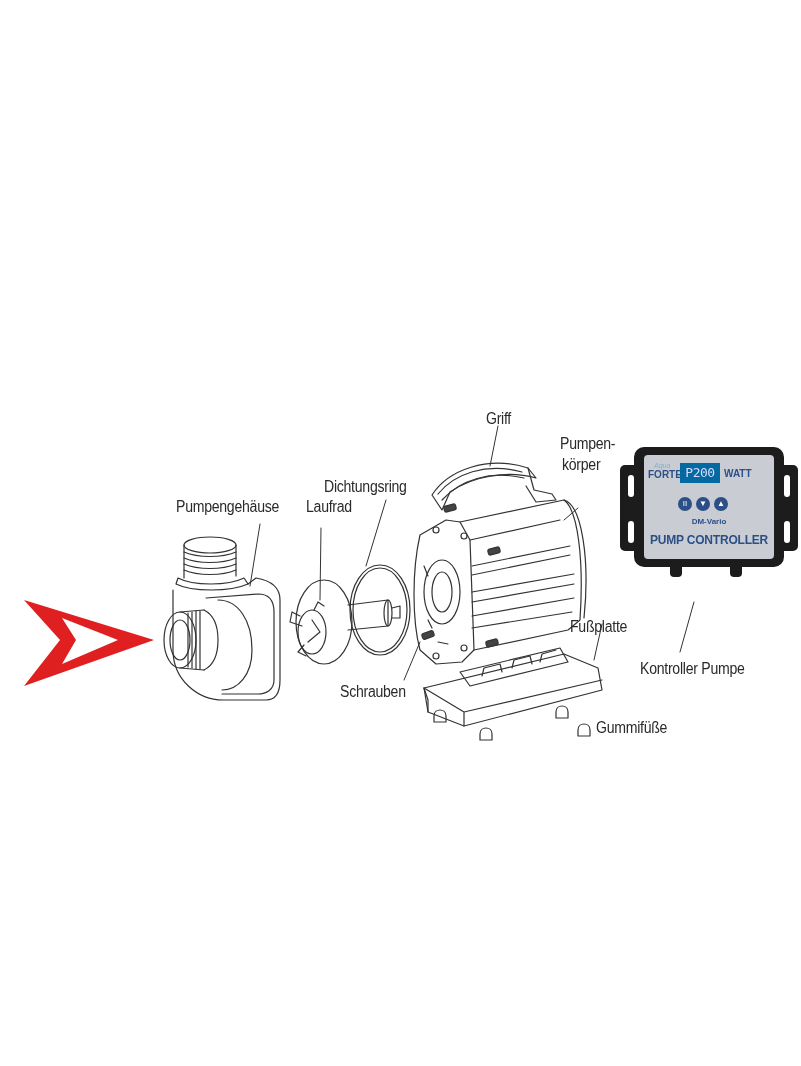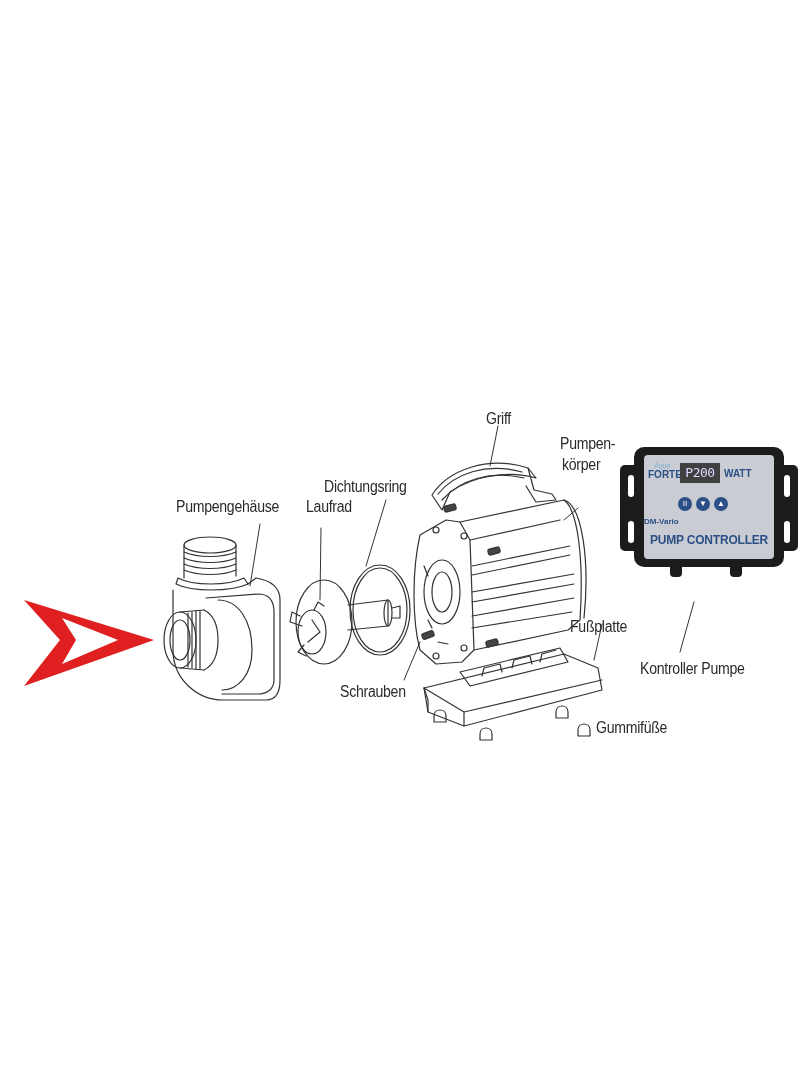--- a/index.html
+++ b/index.html
@@ -7,25 +7,25 @@
   #stage { position:absolute; left:0; top:0; width:801px; height:1066px;margin-left:8px; }
   .lbl { position:absolute; font-family:"Liberation Sans", sans-serif; font-size:16px; color:#2a2a2a; letter-spacing:-0.3px; white-space:nowrap; transform:scaleX(0.88); transform-origin:left top; line-height:19px; }
   .ctrl { position:absolute; left:612px; top:447px; width:178px; height:128px; }
   .ctrl-body { position:absolute; left:14px; top:0; width:150px; height:120px; background:#1c1c1c; border-radius:10px; }
   .ctrl-ear { position:absolute; top:18px; width:26px; height:86px; background:#1c1c1c; border-radius:5px; }
   .ctrl-ear.l { left:0; } .ctrl-ear.r { right:0; }
   .ctrl-slot { position:absolute; width:6px; height:22px; background:#fff; border-radius:3px; }
   .ctrl-face { position:absolute; left:24px; top:8px; width:130px; height:104px; background:#c9ccd2; border-radius:4px; }
   .brand { position:absolute; left:4px; top:14px; font-size:10px; font-weight:bold; color:#2b4f86; }
   .brand-top { position:absolute; left:10px; top:7px; font-size:7px; font-style:italic; color:#7fb2d8; }
-  .lcd { position:absolute; left:36px; top:8px; width:40px; height:20px; background:#404040; color:#d9dcff; font-family:"DejaVu Sans Mono", monospace; font-size:13px; line-height:20px; text-align:center; letter-spacing:-0.5px; }
+  .lcd { position:absolute; left:36px; top:8px; width:40px; height:20px; background:#0369a1; color:#d9dcff; font-family:"DejaVu Sans Mono", monospace; font-size:13px; line-height:20px; text-align:center; letter-spacing:-0.5px; }
   .watt { position:absolute; left:80px; top:13px; font-size:10px; font-weight:bold; color:#2b4f86; }
   .btns { position:absolute; left:34px; top:42px; display:flex; gap:4px; }
   .btn { width:14px; height:14px; border-radius:50%; background:#2b4f86; color:#fff; font-size:8px; line-height:14px; text-align:center; }
-  .model { position:absolute; left:0; width:130px; top:62px; text-align:left; font-size:8px; font-weight:bold; color:#2b4f86; }
+  .model { position:absolute; left:0; width:130px; top:62px; text-align:center; font-size:8px; font-weight:bold; color:#2b4f86; }
   .ctrl-title { position:absolute; left:0; width:130px; top:78px; text-align:center; font-size:12px; font-weight:bold; color:#2b4f86; letter-spacing:-0.2px; }
   .cable { position:absolute; top:118px; width:12px; height:12px; background:#1c1c1c; border-radius:0 0 4px 4px; }
 </style>
 </head>
 <body>
 
 <div id="stage">
 
   <svg width="801" height="1066" viewBox="0 0 801 1066" style="position:absolute;left:0;top:0">
     <g fill="none" stroke="#333" stroke-width="1.2" stroke-linejoin="round" stroke-linecap="round">

